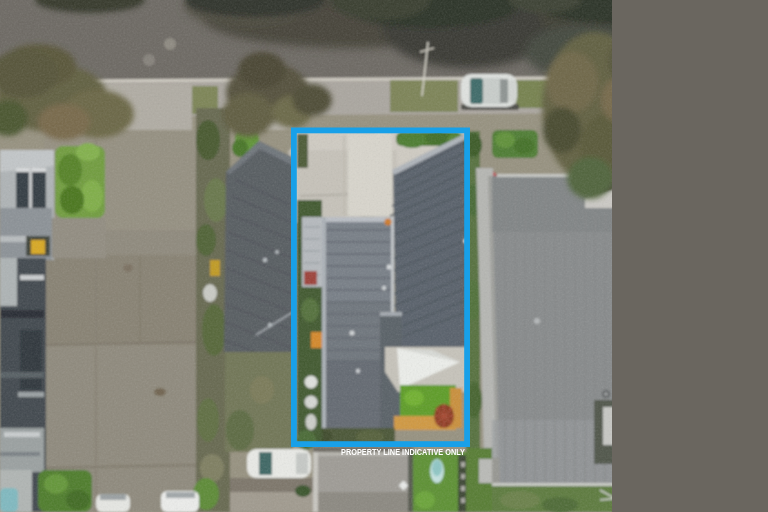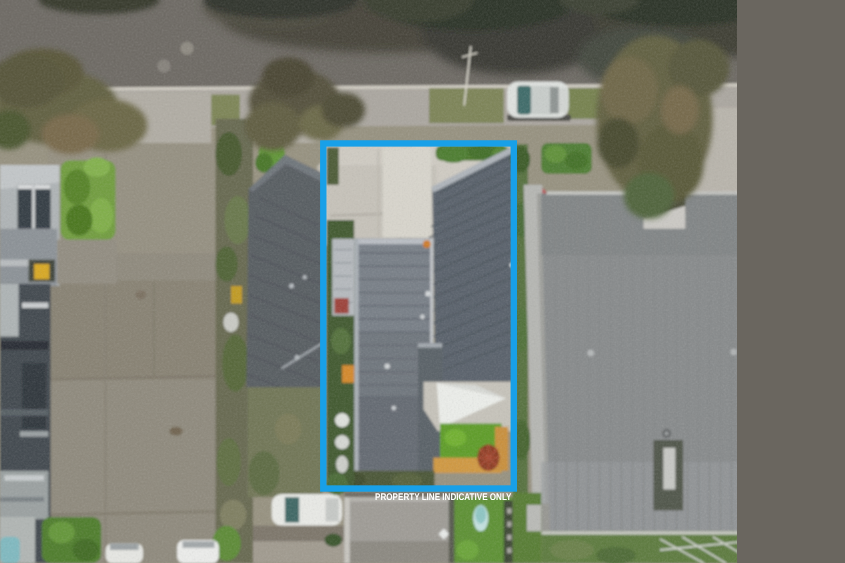--- a/index.html
+++ b/index.html
@@ -1,16 +1,16 @@
 <!DOCTYPE html>
 <html><head>
 <meta charset="utf-8">
 <style>
 html,body{margin:0;padding:0;background:#6a665f;}
-#stage{position:relative;width:670px;height:512px;overflow:hidden;font-family:"Liberation Sans",sans-serif;}
+#stage{position:relative;width:612px;height:512px;overflow:hidden;font-family:"Liberation Sans",sans-serif;}
 </style>
 </head>
 <body>
 <div id="stage">
 <svg width="768" height="512" viewBox="0 0 768 512" xmlns="http://www.w3.org/2000/svg">
 <defs>
 <filter id="b1" x="-20%" y="-20%" width="140%" height="140%">
           <feGaussianBlur stdDeviation="1.2"></feGaussianBlur>
         </filter>
 <filter id="b2" x="-30%" y="-30%" width="160%" height="160%">

